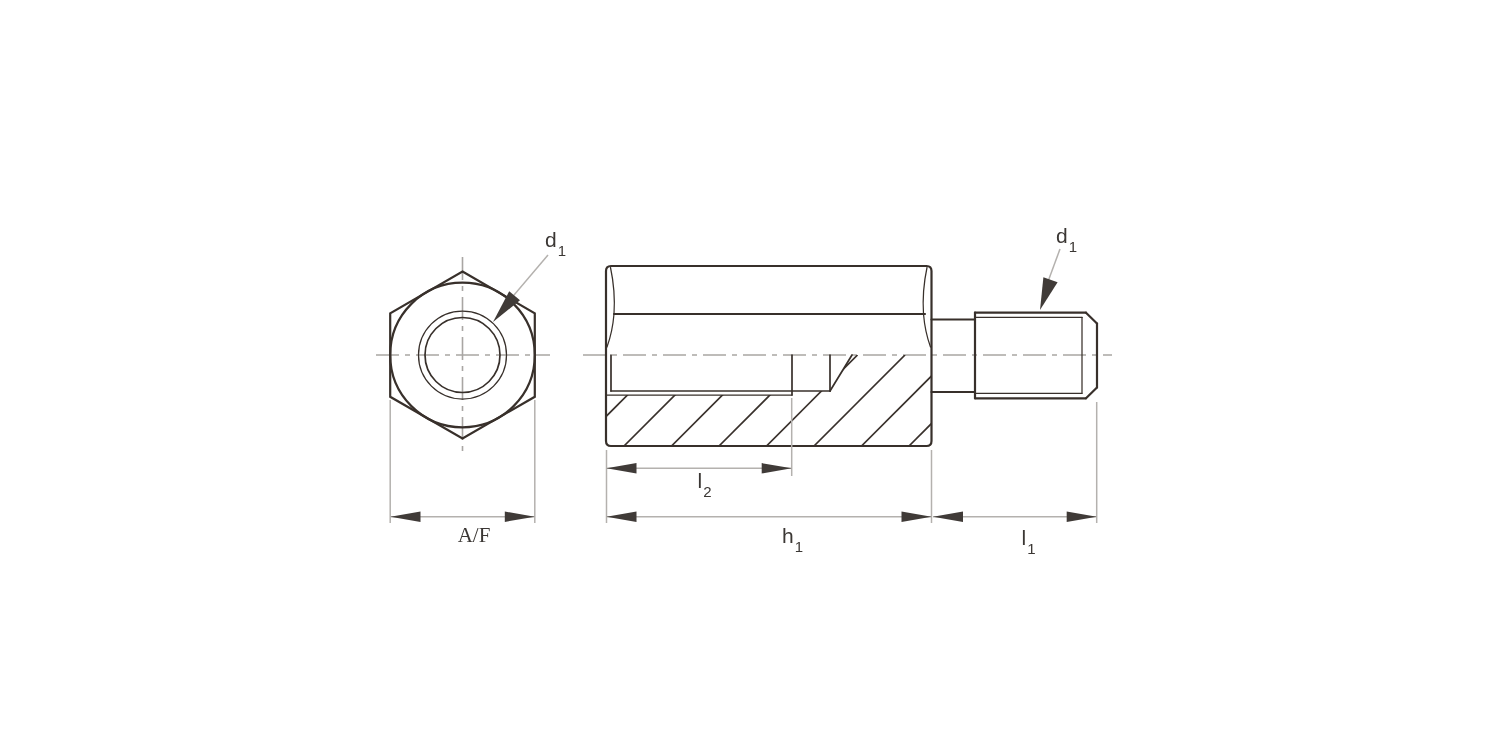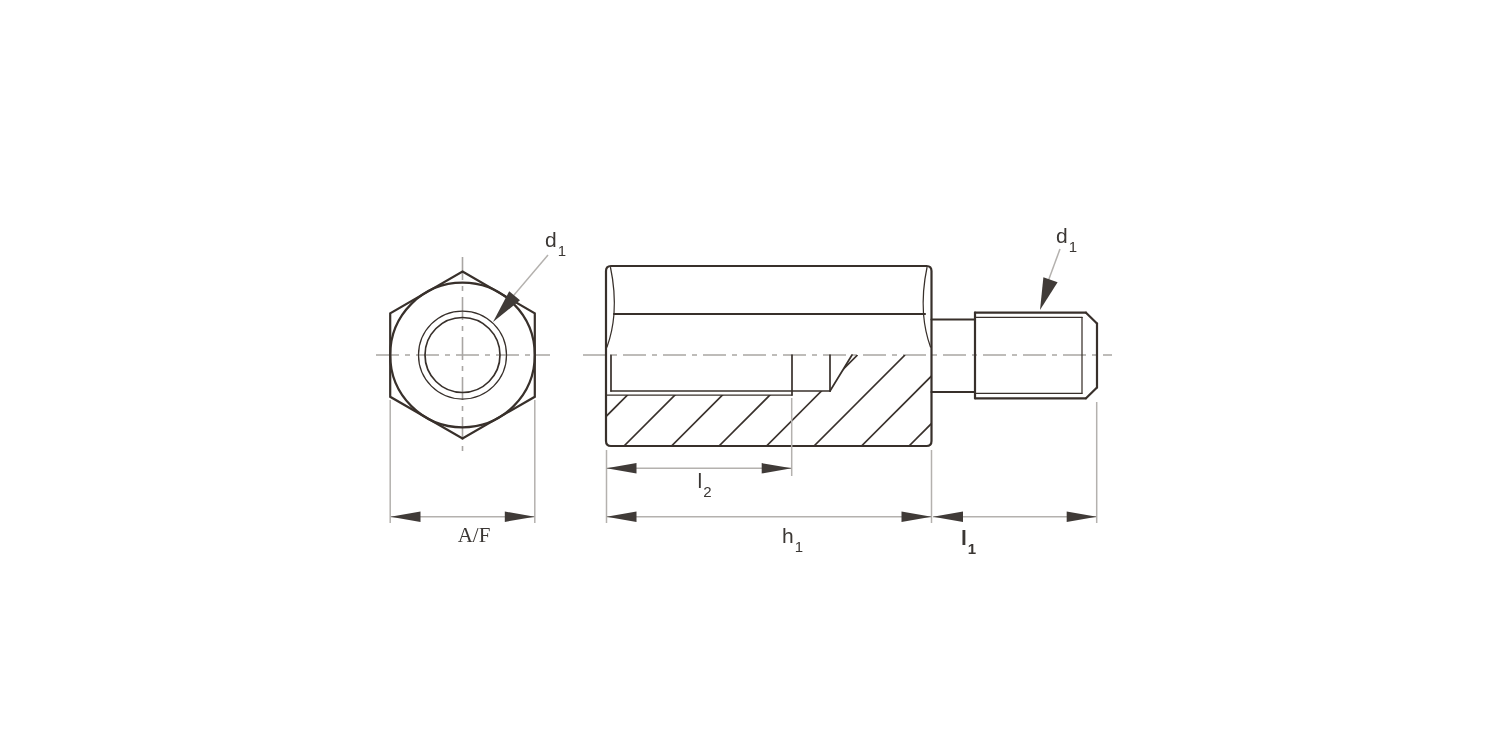--- a/index.html
+++ b/index.html
@@ -141,15 +141,15 @@
   <div class="dim-label" style="left:545px;top:228px;"><span>d</span><sub>1</sub></div>
 
   <div class="dim-label" style="left:1056px;top:224px;"><span>d</span><sub>1</sub></div>
 
   <div class="dim-label center-h" style="left:462px;top:524px;font-family:Liberation Serif, serif;"><span>A/F</span><sub></sub></div>
 
   <div class="dim-label center-h" style="left:692px;top:469px;"><span>l</span><sub>2</sub></div>
 
   <div class="dim-label center-h" style="left:780px;top:524px;"><span>h</span><sub>1</sub></div>
 
-  <div class="dim-label center-h" style="left:956px;top:526px;font-weight:bold;"><span>l</span><sub>1</sub></div>
+  <div class="dim-label center-h" style="left:1016px;top:526px;"><span>l</span><sub>1</sub></div>
 
 </div>
 
 </body></html>

